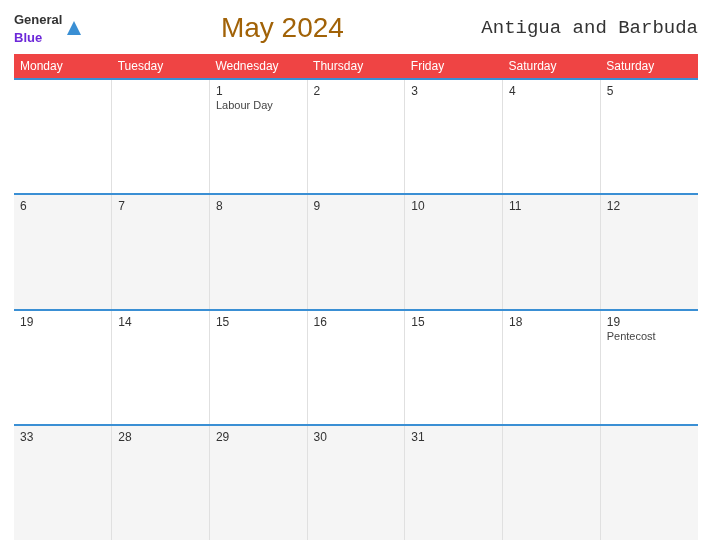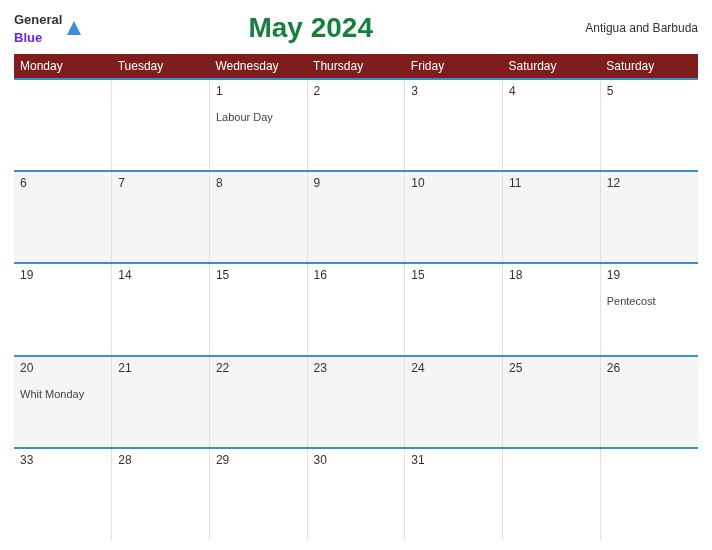--- a/index.html
+++ b/index.html
@@ -40,38 +40,38 @@
       font-size: 13px;
       font-weight: bold;
     }
     .logo-icon {
       width: 18px;
       height: 18px;
       margin-left: 1px;
     }
     .calendar-title {
       font-size: 28px;
-      font-weight: bold;
-      color: #15803d;
+      font-weight: normal;
+      color: #a16207;
       text-align: center;
       flex: 1;
     }
     .country {
-      font-size: 12px;
-      color: #333;
-      text-align: right;
+      font-size: 19px;
+      color: #333;
       min-width: 160px;
+      font-family: Liberation Mono, monospace;
     }
     .calendar-table {
       width: 100%;
       border-collapse: collapse;
       flex: 1;
     }
     .calendar-table thead tr th {
-      background: #7f1d1d;
+      background: #ef4444;
       color: #fff;
       font-size: 12px;
       font-weight: normal;
       padding: 5px 6px;
       text-align: left;
       border: none;
     }
     .calendar-table tbody tr {
       border-top: 2px solid #3a8fd4;
     }
@@ -91,21 +91,21 @@
     }
     .day-num {
       font-size: 12px;
       color: #333;
       display: block;
     }
     .day-event {
       font-size: 11px;
       color: #444;
       display: block;
-      margin-top: 13px;
+      margin-top: 1px;
     }
     .empty-cell {
       background: #f5f5f5;
     }
     
     .calendar-table tbody tr:nth-child(odd) td {
       background: #fff;
     }
     .calendar-table tbody tr:nth-child(even) td {
       background: #f5f5f5;
@@ -210,44 +210,20 @@
           <td>
             <span class="day-num">18</span>
           </td>
           <td>
             <span class="day-num">19</span>
             <span class="day-event">Pentecost</span>
           </td>
         </tr>
         <tr>
           <td>
-            <span class="day-num">20</span>
-            <span class="day-event">Whit Monday</span>
-          </td>
-          <td>
-            <span class="day-num">21</span>
-          </td>
-          <td>
-            <span class="day-num">22</span>
-          </td>
-          <td>
-            <span class="day-num">23</span>
-          </td>
-          <td>
-            <span class="day-num">24</span>
-          </td>
-          <td>
-            <span class="day-num">25</span>
-          </td>
-          <td>
-            <span class="day-num">26</span>
-          </td>
-        </tr>
-        <tr>
-          <td>
             <span class="day-num">33</span>
           </td>
           <td>
             <span class="day-num">28</span>
           </td>
           <td>
             <span class="day-num">29</span>
           </td>
           <td>
             <span class="day-num">30</span>

